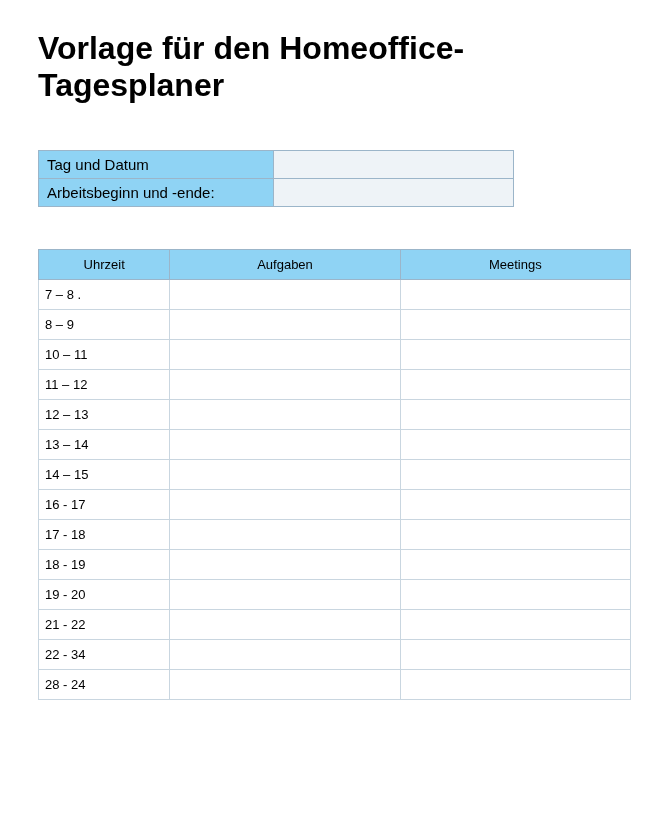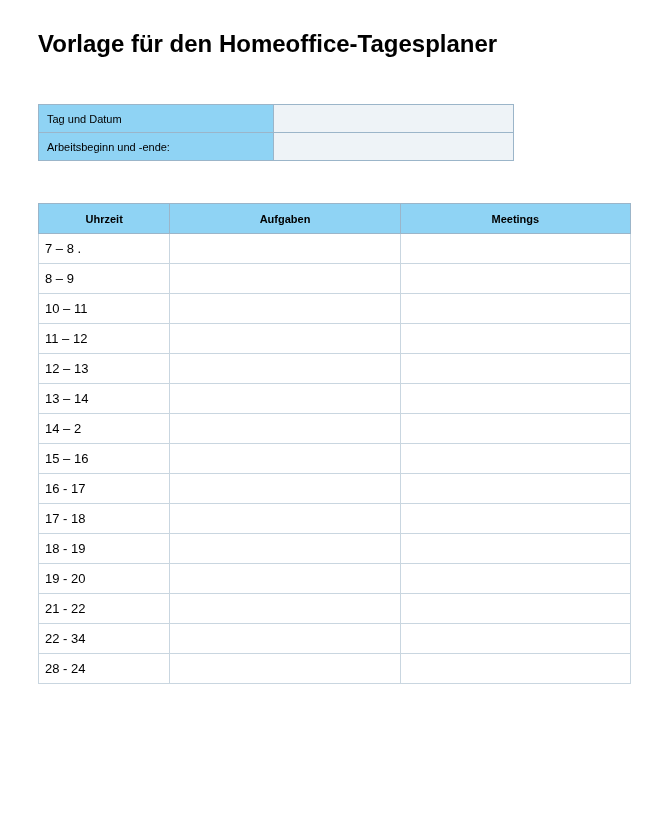--- a/index.html
+++ b/index.html
@@ -8,53 +8,53 @@
       padding: 0;
     }
     body {
       font-family: Arial, Helvetica, sans-serif;
       background: #ffffff;
       width: 669px;
       padding: 30px 38px;
       color: #000;
     }
     h1 {
-      font-size: 24px;
+      font-size: 32px;
       font-weight: bold;
       margin-bottom: 46px;
     }
     .info-table {
       border-collapse: collapse;
       margin-bottom: 42px;
     }
     .info-table td {
       border: 1px solid #9bb5c9;
       padding: 5px 8px;
       height: 28px;
-      font-size: 11px;
+      font-size: 15px;
       vertical-align: middle;
     }
     .info-table .label-cell {
       background: #8fd3f4;
       width: 235px;
     }
     .info-table .value-cell {
       background: #eef3f7;
       width: 240px;
     }
     .schedule-table {
       border-collapse: collapse;
       width: 100%;
     }
     .schedule-table th {
       background: #8fd3f4;
       border: 1px solid #9bb5c9;
       padding: 6px 22px;
-      font-weight: bold;
-      font-size: 11px;
+      font-weight: normal;
+      font-size: 13px;
       text-align: center;
       height: 30px;
     }
     .schedule-table td {
       border: 1px solid #c9d6e0;
       padding: 5px 6px;
       height: 30px;
       font-size: 13px;
       vertical-align: middle;
     }
@@ -119,26 +119,21 @@
         <td class="time-col">12 – 13</td>
         <td class="task-col"></td>
         <td class="meeting-col"></td>
       </tr>
       <tr>
         <td class="time-col">13 – 14</td>
         <td class="task-col"></td>
         <td class="meeting-col"></td>
       </tr>
       <tr>
-        <td class="time-col">14 – 2</td>
-        <td class="task-col"></td>
-        <td class="meeting-col"></td>
-      </tr>
-      <tr>
-        <td class="time-col">15 – 16</td>
+        <td class="time-col">14 – 15</td>
         <td class="task-col"></td>
         <td class="meeting-col"></td>
       </tr>
       <tr>
         <td class="time-col">16 - 17</td>
         <td class="task-col"></td>
         <td class="meeting-col"></td>
       </tr>
       <tr>
         <td class="time-col">17 - 18</td>

